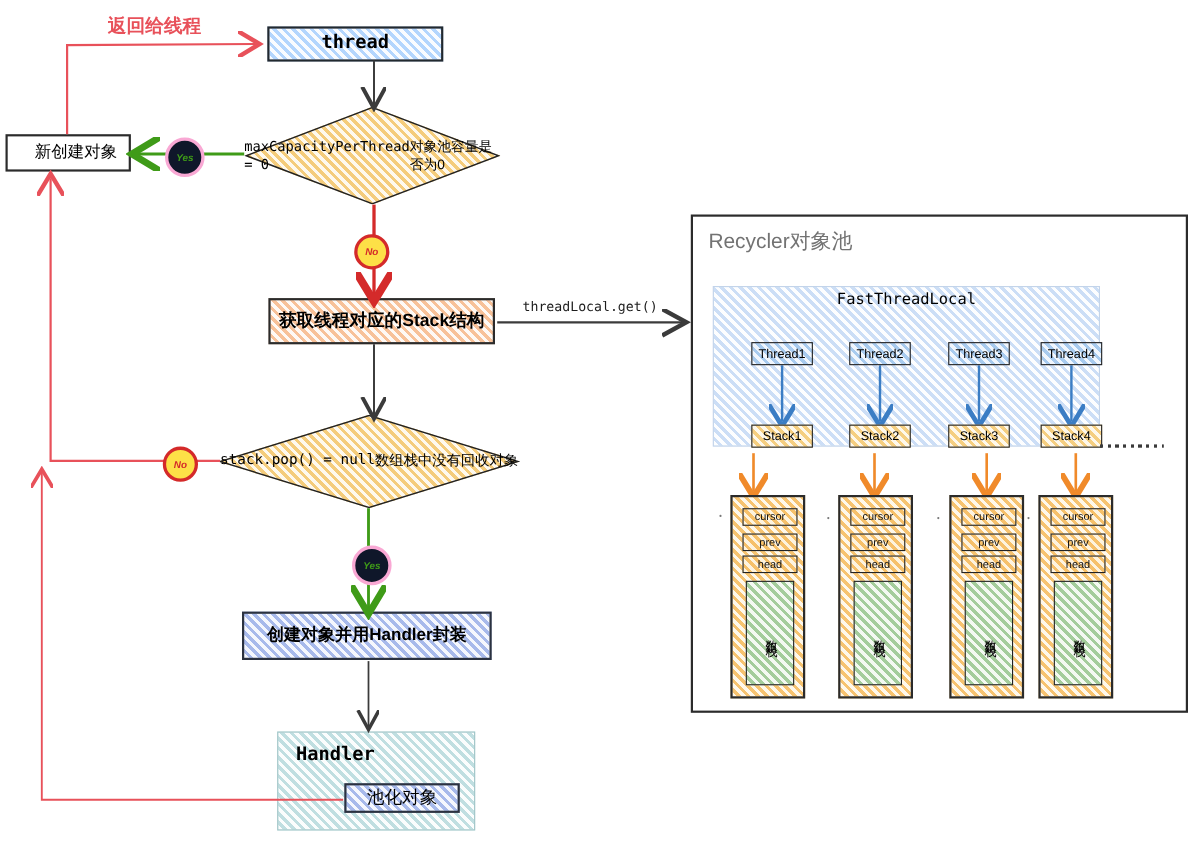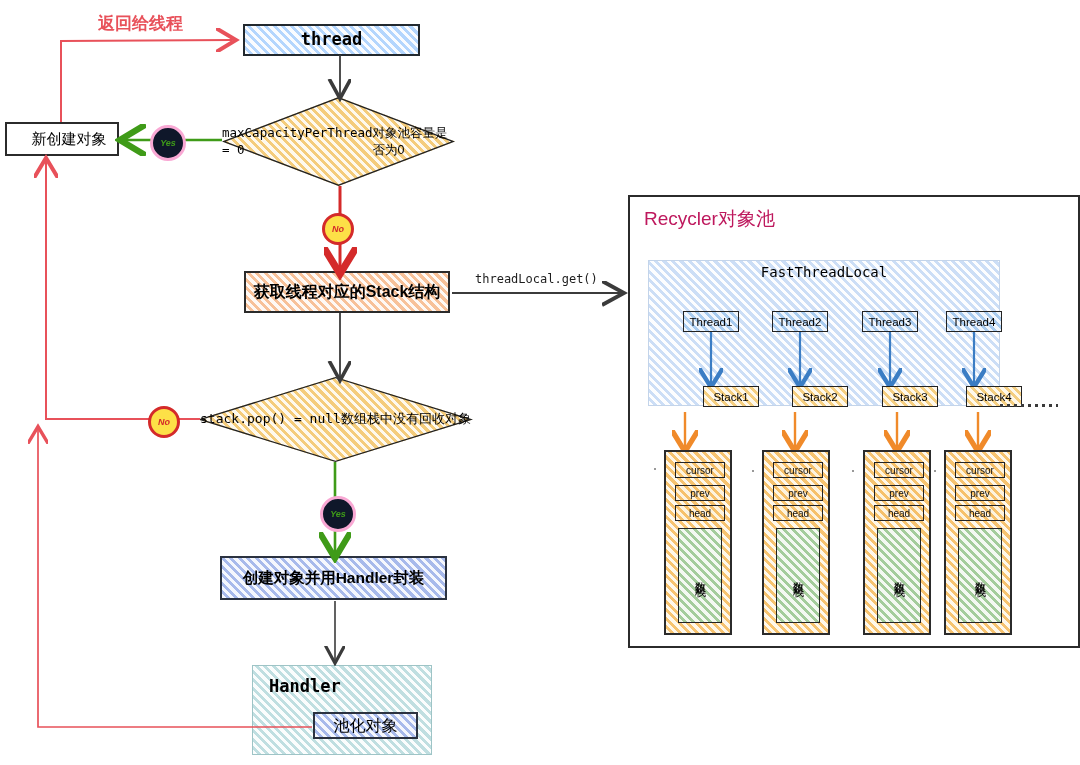--- a/index.html
+++ b/index.html
@@ -69,21 +69,21 @@
   .badge-yes{
     width:30px;height:30px;border:3px solid #f9a8d4;color:#3f9b18;background:#0f172a;font-size:9px;
   }
   .badge-no{
     width:26px;height:26px;border:3px solid #d42a2a;color:#d42a2a;background:#fde047;font-size:9px;
   }
 
   
   .freetext{position:absolute;z-index:7;white-space:nowrap;}
   .red-label{color:#e8515a;font-size:17px;font-weight:600;}
-  .panel-title{color:#be185d;font-size:19px;}
+  .panel-title{color:#737373;font-size:19px;}
   .arrow-code{color:#1d1d1d;font-size:12px;}
 
   
   #recycler-panel{
     position:absolute;left:628px;top:195px;width:452px;height:453px;
     border:2px solid #2b2b2b;background:#fff;box-sizing:border-box;
   }
   #ftl-box{
     position:absolute;left:648px;top:260px;width:352px;height:146px;box-sizing:border-box;
     background-color:#e8f0fb;
@@ -97,21 +97,21 @@
     background-color:#cfe2f7;
     background-image:repeating-linear-gradient(45deg, rgba(255,255,255,.7) 0 3px, rgba(130,180,230,.5) 3px 6px);
     border:1.6px solid #222;
     display:flex;align-items:center;justify-content:center;box-sizing:border-box;
   }
   .stack-chip{
     position:absolute;width:56px;height:21px;z-index:5;font-size:11.5px;
     background-color:#fbe9bd;
     background-image:repeating-linear-gradient(45deg, rgba(255,255,255,.7) 0 3px, rgba(240,185,80,.55) 3px 6px);
     border:1.6px solid #222;
-    display:flex;align-items:center;justify-content:center;box-sizing:border-box;margin-left:20px;
+    display:flex;align-items:center;justify-content:center;box-sizing:border-box;
   }
   .stack-col{
     position:absolute;width:68px;height:185px;z-index:4;box-sizing:border-box;
     background-color:#fbe2b0;
     background-image:repeating-linear-gradient(45deg, rgba(255,255,255,.75) 0 3px, rgba(243,170,60,.55) 3px 6px);
     border:2px solid #2b2b2b;
   }
   .slot{
     position:absolute;left:9px;width:50px;height:16px;box-sizing:border-box;
     background-color:#fbe2b0;
@@ -201,21 +201,21 @@
 
     
     <path d="M685,412 L685,447" fill="none" stroke="#f08a2a" stroke-width="2.4" marker-end="url(#ah-orange)"></path>
     <path d="M795,412 L795,447" fill="none" stroke="#f08a2a" stroke-width="2.4" marker-end="url(#ah-orange)"></path>
     <path d="M897,412 L897,447" fill="none" stroke="#f08a2a" stroke-width="2.4" marker-end="url(#ah-orange)"></path>
     <path d="M978,412 L978,447" fill="none" stroke="#f08a2a" stroke-width="2.4" marker-end="url(#ah-orange)"></path>
   </svg>
 
   <div class="freetext red-label" style="left:98px;top:12px;">返回给线程</div>
 
-  <div class="node hatch-blue" style="left:243px;top:24px;width:177px;height:32px;">
+  <div class="node hatch-blue" style="left:243px;top:24px;width:160px;height:32px;">
     <span class="lbl mono" style="font-size:17px;font-weight:700;">thread</span>
   </div>
 
   <div class="node plain-white" style="left:5px;top:122px;width:114px;height:34px;padding-left:14px;">
     <span class="lbl" style="font-size:15px;">新创建对象</span>
   </div>
 
   <div class="diamond" style="left:222px;top:97px;width:233px;height:89px;">
     <div class="shape"></div>
     <div class="outline"></div>

